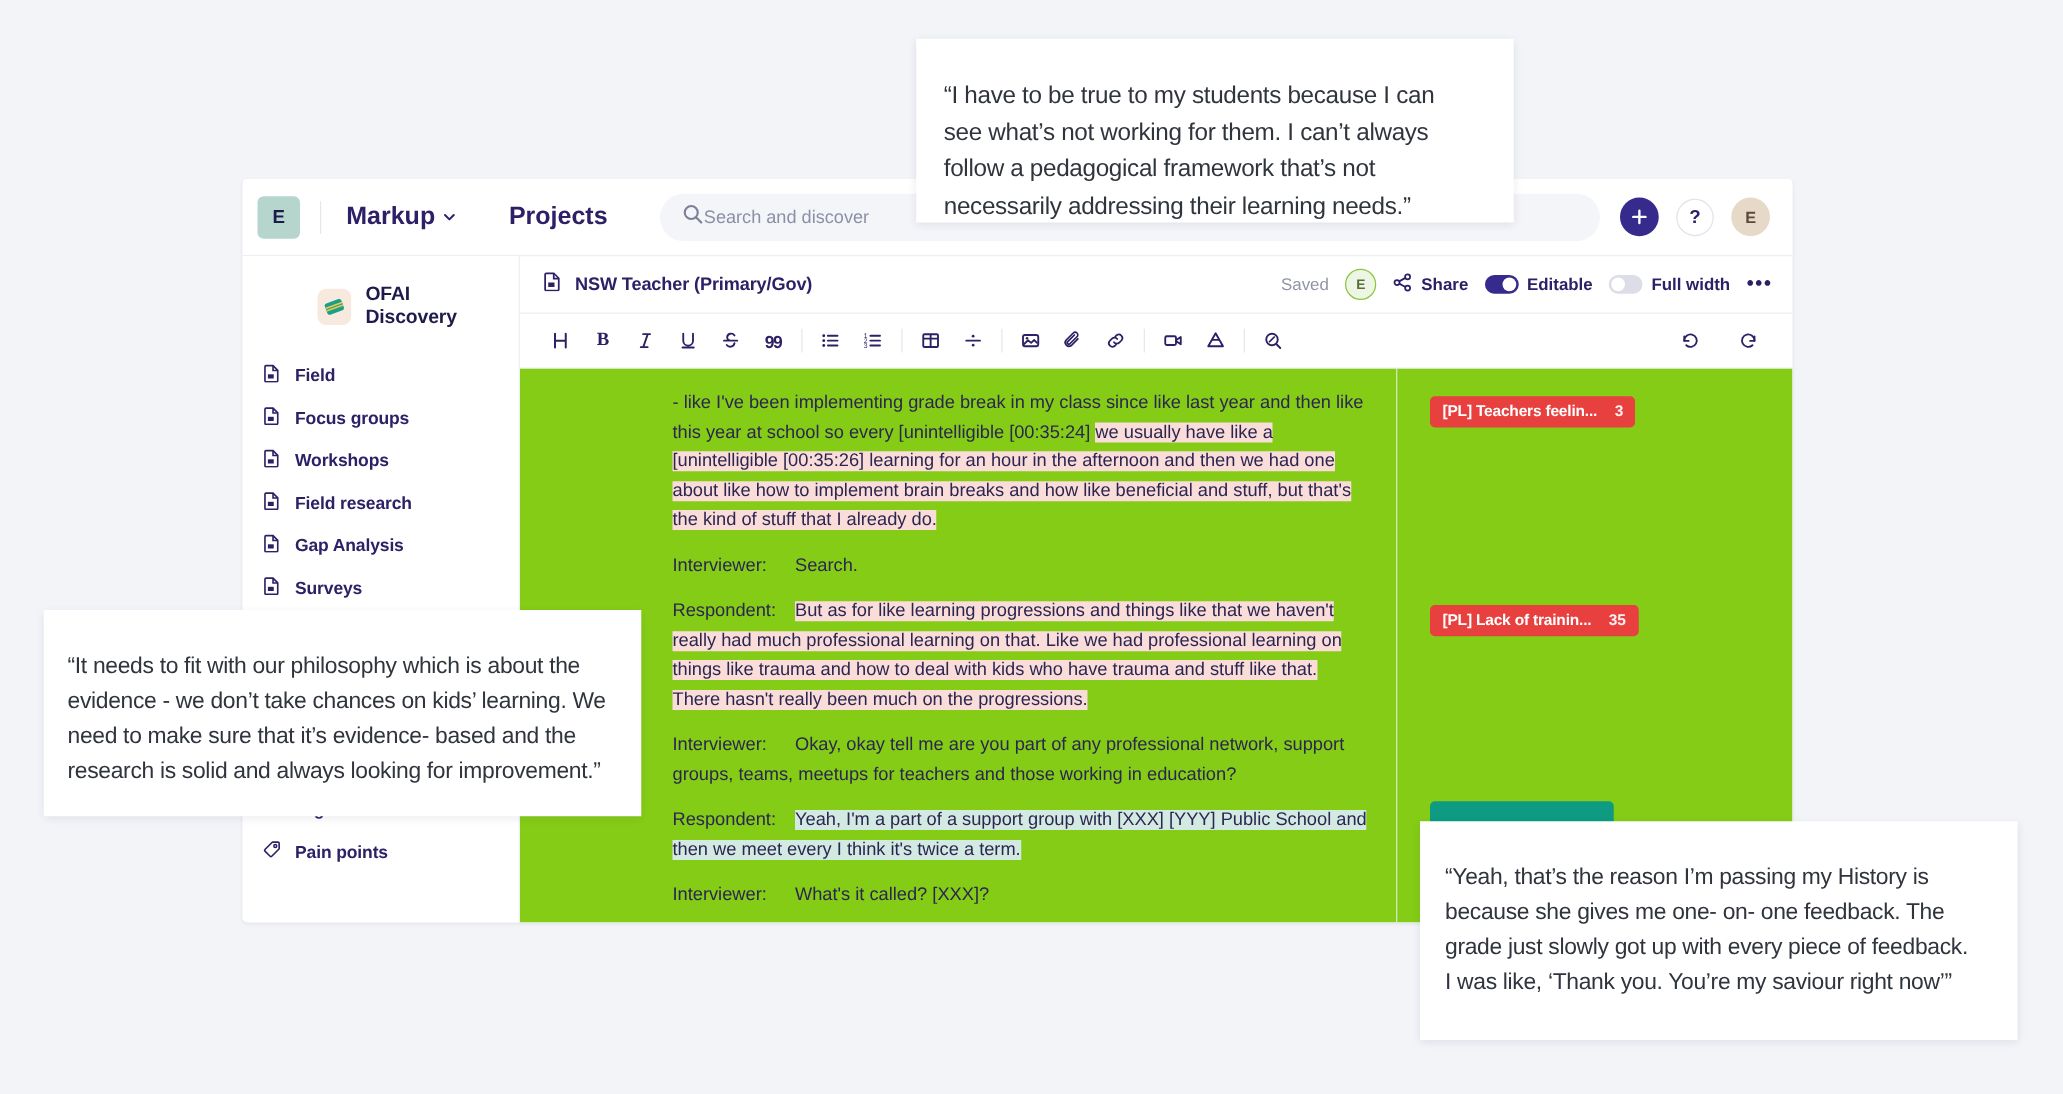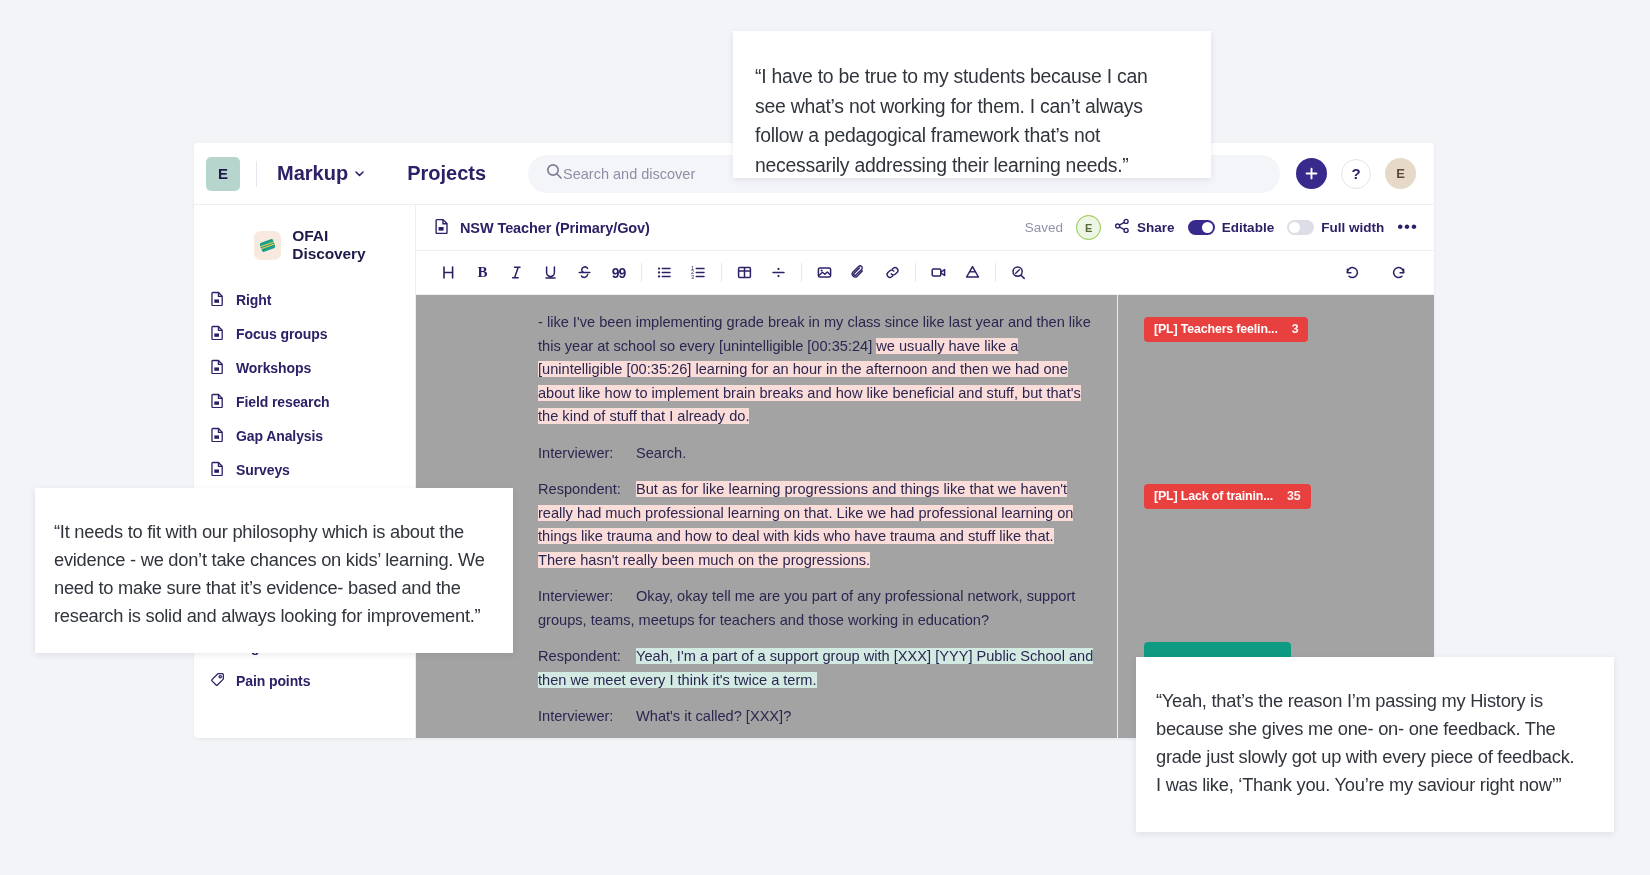--- a/index.html
+++ b/index.html
@@ -178,21 +178,21 @@
   .fmt {
     width: 29px; height: 29px;
     display: flex; align-items: center; justify-content: center;
     color: #2e2066; cursor: pointer;
     margin-right: 5px;
   }
   .fmt-sep { width: 1px; height: 19px; background: #e6e8ef; margin: 0 8px 0 3px; }
   .fmtbar-right { margin-left: auto; display: flex; align-items: center; gap: 12px; }
 
   
-  .content-wrap { flex: 1; display: flex; min-height: 0; background: #a3a3a3; }
+  .content-wrap { flex: 1; display: flex; min-height: 0; background: #84cc16; }
   .doc-pane {
     flex: 1;
     padding: 16px 18px 0 122px;
     position: relative;
     overflow: hidden;
     min-width: 0;
   }
   .doc-pane::after {
     content: ""; position: absolute; right: 0; top: 0;
     width: 1px; height: 100%; background: #eceef3;
@@ -318,21 +318,21 @@
 
         <div>
           <div class="side-item">
             <span>
               <svg width="15" height="15" viewBox="0 0 16 16">
                   <path d="M3 1.6h6l4 4v9a.9.9 0 0 1-.9.9H3a.9.9 0 0 1-.9-.9V2.5A.9.9 0 0 1 3 1.6z" fill="none" stroke="#2e2066" stroke-width="1.4"></path>
                   <path d="M9 1.8v4h4" fill="none" stroke="#2e2066" stroke-width="1.4"></path>
                   <rect x="4.6" y="9" width="5" height="3.6" fill="#2e2066"></rect>
                 </svg>
             </span>
-            <span class="lbl">Right</span>
+            <span class="lbl">Field</span>
           </div>
           <div class="side-item">
             <span>
               <svg width="15" height="15" viewBox="0 0 16 16">
                   <path d="M3 1.6h6l4 4v9a.9.9 0 0 1-.9.9H3a.9.9 0 0 1-.9-.9V2.5A.9.9 0 0 1 3 1.6z" fill="none" stroke="#2e2066" stroke-width="1.4"></path>
                   <path d="M9 1.8v4h4" fill="none" stroke="#2e2066" stroke-width="1.4"></path>
                   <rect x="4.6" y="9" width="5" height="3.6" fill="#2e2066"></rect>
                 </svg>
             </span>
             <span class="lbl">Focus groups</span>

